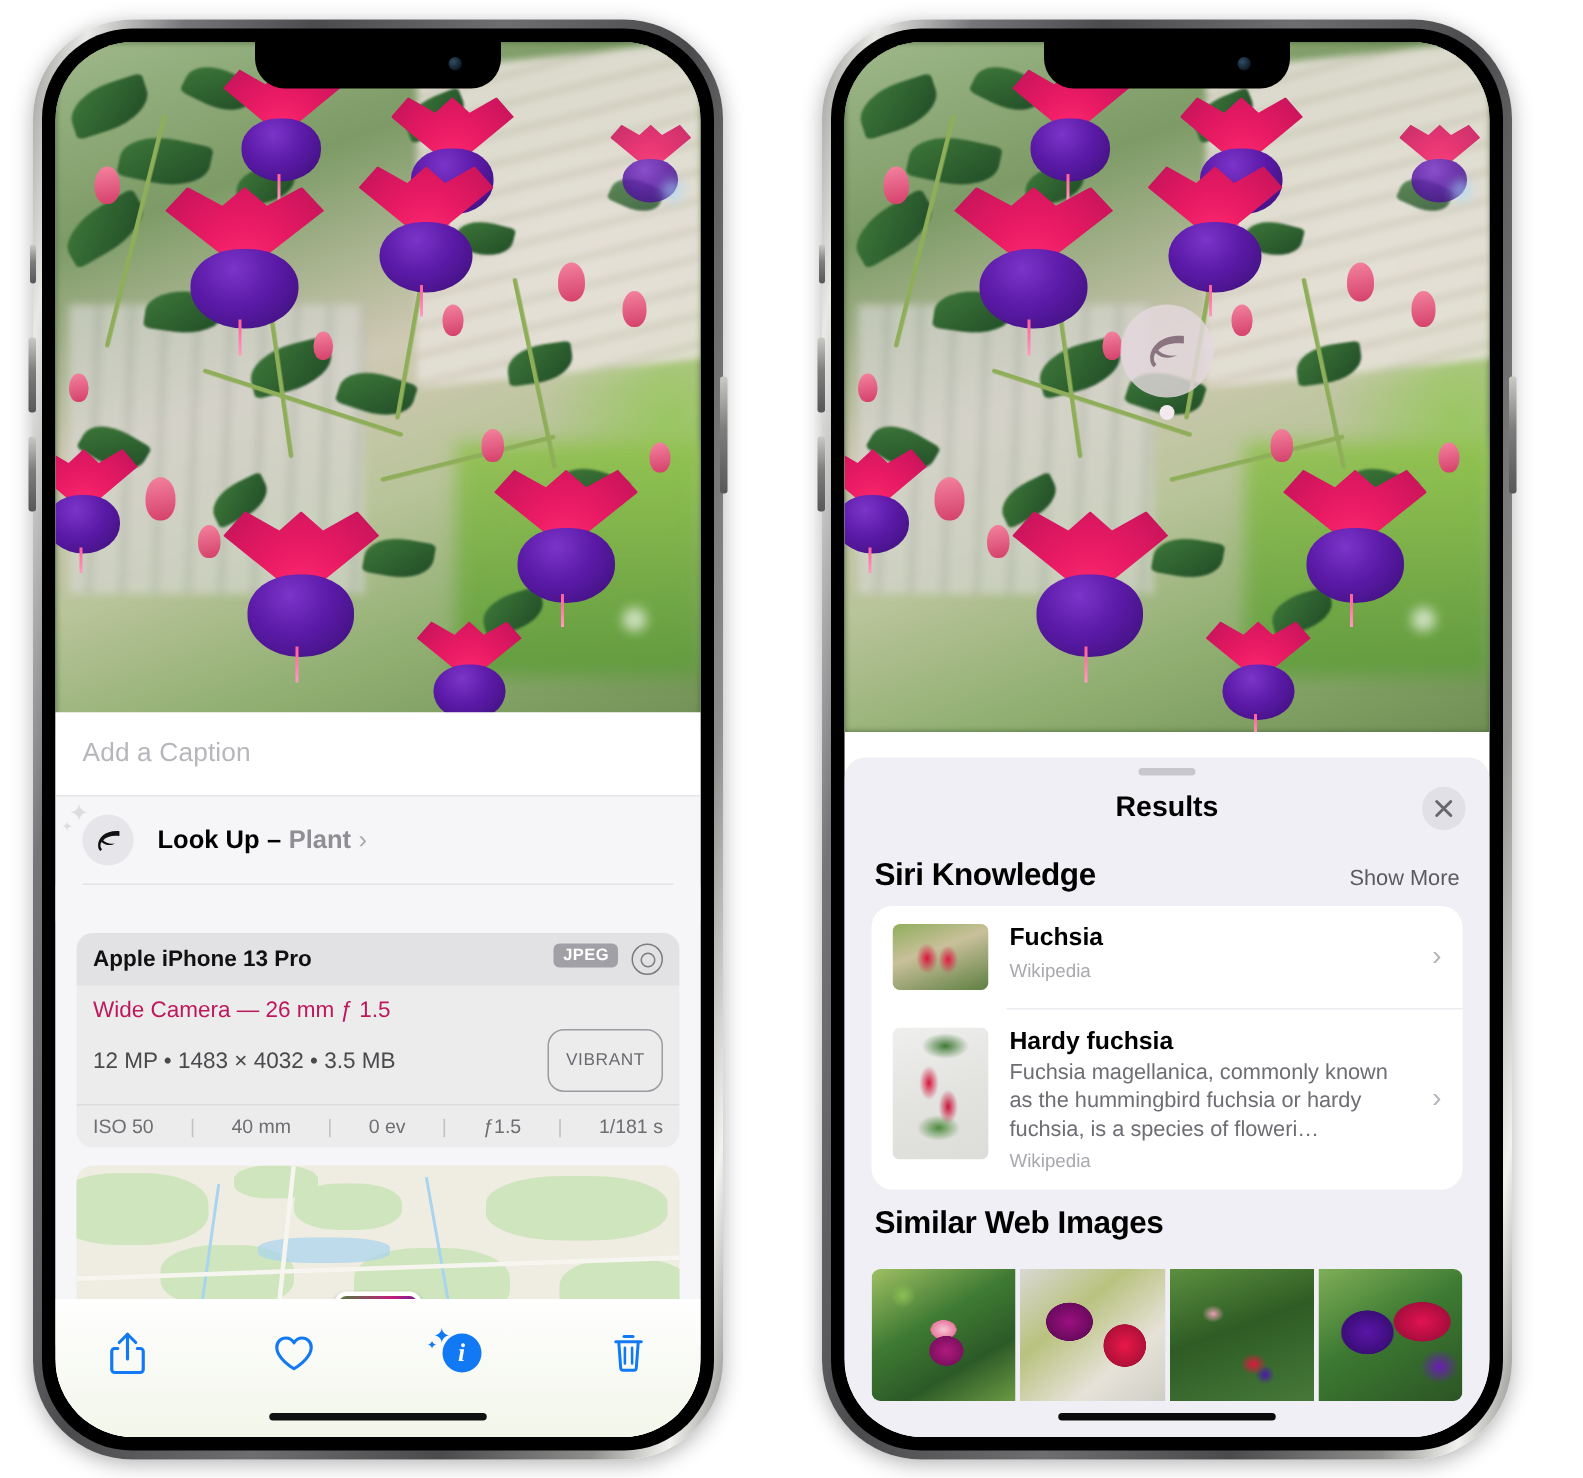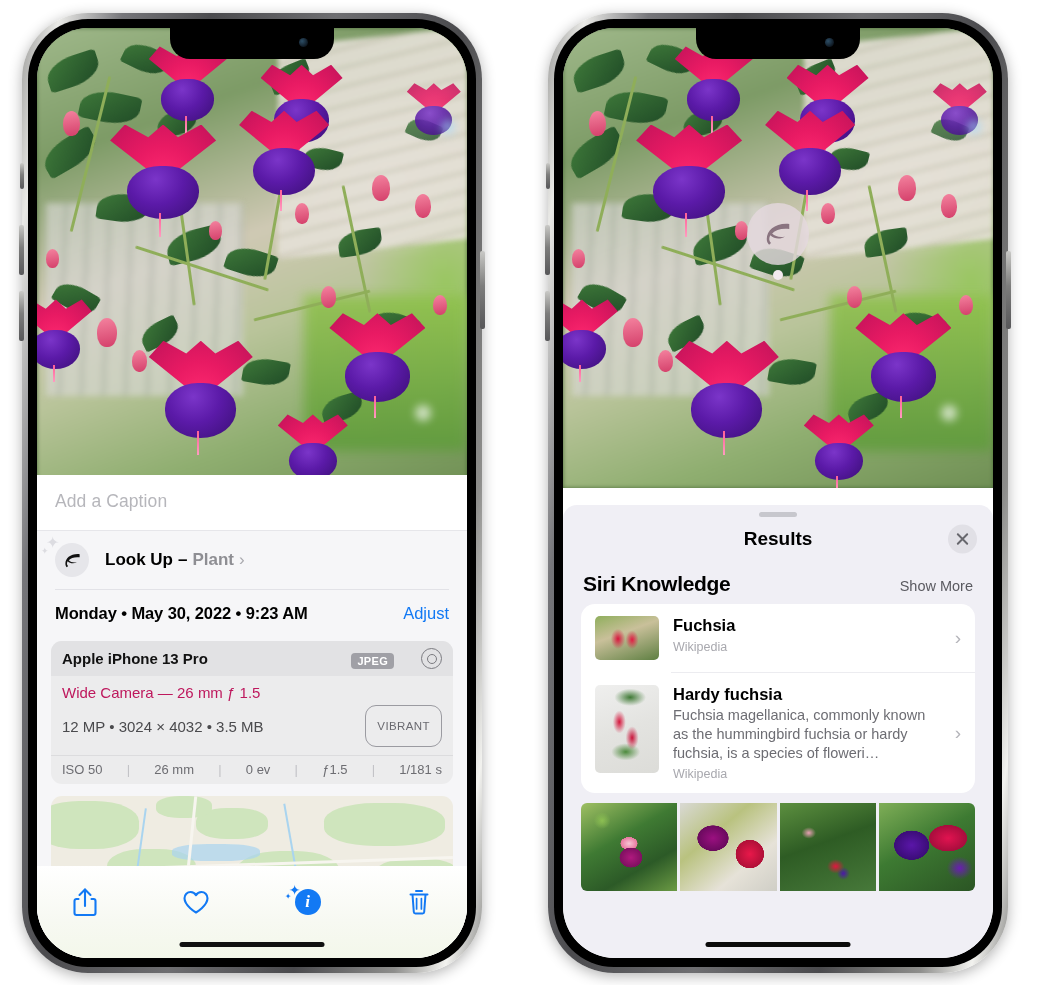--- a/index.html
+++ b/index.html
@@ -179,21 +179,21 @@
     margin:8px 14px 0 14px;
     background:#ececed;border-radius:11px;overflow:hidden;
     font-size:14.5px;color:#4a4a4d;
   }
   .camcard .hdr{
     display:flex;align-items:center;justify-content:space-between;
     padding:7px 11px 7px 11px;
     background:#e2e2e4;
   }
   .camcard .hdr .name{font-size:15px;font-weight:700;color:#111;}
-  .camcard .hdr .right{display:flex;align-items:flex-end;gap:27px;}
+  .camcard .hdr .right{display:flex;align-items:flex-start;gap:9px;}
   .tag-jpeg{
     background:#a0a0a6;color:#fff;font-size:11px;font-weight:700;
     padding:2px 6px;border-radius:4px;letter-spacing:.3px;
   }
   .raw-ico{width:19px;height:19px;border-radius:50%;border:1.6px solid #7b7b80;display:flex;align-items:center;justify-content:center;}
   .raw-ico i{width:8px;height:8px;border-radius:50%;border:1.6px solid #7b7b80;display:block;}
   .camcard .body{padding:8px 11px 8px 11px;}
   .lens{font-size:15px;color:#be185d;}
   .specs{display:flex;align-items:center;justify-content:space-between;margin-top:4px;}
   .specs .txt{font-size:15px;color:#4a4a4d;}
@@ -455,47 +455,43 @@
               <div class="lookup-txt">
                 <span>Look Up</span>
                 <span>–</span>
                 <span class="muted">Plant</span>
                 <span class="chev">›</span>
               </div>
             </div>
             <div class="hr-inset"></div>
 
             <div class="meta-sec">
-              <div class="meta-line1">
-                <div class="meta-date">Monday • May 30, 2022 • 9:23 AM</div>
-                <div class="adjust-link">Adjust</div>
-              </div>
             </div>
 
             <div class="camcard">
               <div class="hdr">
                 <div class="name">Apple iPhone 13 Pro</div>
                 <div class="right">
                   <div class="tag-jpeg">JPEG</div>
                   <div class="raw-ico">
                       <i></i>
                     </div>
                 </div>
               </div>
               <div class="body">
                 <div class="lens">Wide Camera — 26 mm ƒ 1.5</div>
                 <div class="specs">
-                  <div class="txt">12 MP • 3024 × 4032 • 3.5 MB</div>
+                  <div class="txt">12 MP • 1483 × 4032 • 3.5 MB</div>
                   <div class="pill-vibrant">VIBRANT</div>
                 </div>
               </div>
               <div class="foot">
                 <span>ISO 50</span>
                 <span class="sep">|</span>
-                <span>26 mm</span>
+                <span>40 mm</span>
                 <span class="sep">|</span>
                 <span>0 ev</span>
                 <span class="sep">|</span>
                 <span>ƒ1.5</span>
                 <span class="sep">|</span>
                 <span>1/181 s</span>
               </div>
             </div>
 
             <div class="map">
@@ -710,20 +706,23 @@
                 </div>
               <div class="kn-body">
                 <div class="kn-title">Hardy fuchsia</div>
                 <div class="kn-desc">Fuchsia magellanica, commonly known as the hummingbird fuchsia or hardy fuchsia, is a species of floweri…</div>
                 <div class="kn-src">Wikipedia</div>
               </div>
               <div class="kn-chev">›</div>
             </div>
           </div>
 
+          <div class="sec-hdr">
+            <div class="sec-title">Similar Web Images</div>
+          </div>
 
           <div class="web-row">
             <div class="web-thumb">
                 <div class="wt-bg pt1"></div>
               </div>
             <div class="web-thumb">
                 <div class="wt-bg pt2"></div>
               </div>
             <div class="web-thumb">
                 <div class="wt-bg pt3"></div>

